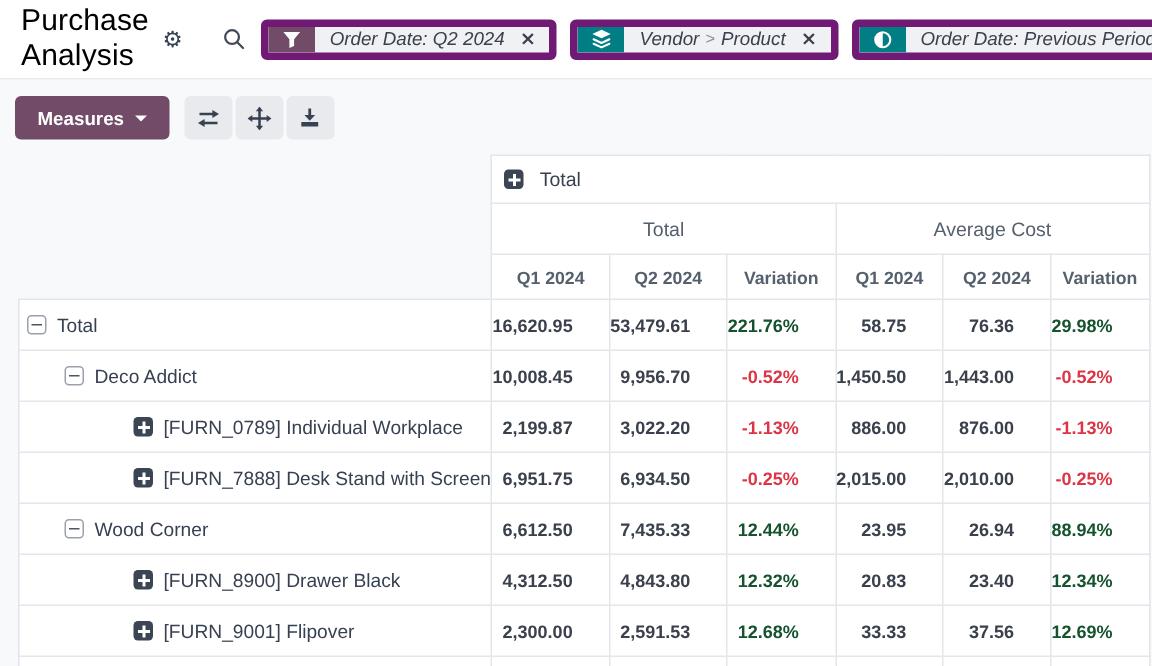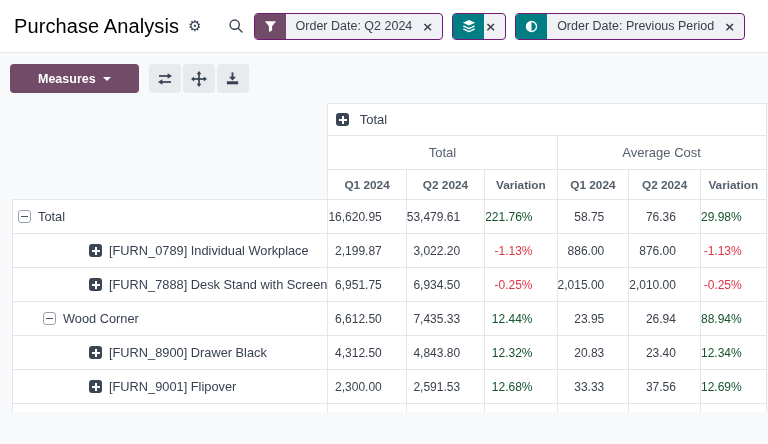--- a/index.html
+++ b/index.html
@@ -16,39 +16,39 @@
   }
   .title-wrap { display:flex; align-items:center; gap:9px; }
   .page-title { font-size:20px; color:#000000; letter-spacing:.1px; }
   .gear { font-family:"DejaVu Sans",sans-serif; font-size:15px; color:#374151; cursor:pointer; line-height:1; }
 
   .searchbar { display:flex; align-items:center; margin-left:26px; gap:9px; flex:1; }
   .search-glass { display:flex; align-items:center; margin-right:1px; }
 
   .facet {
     display:flex; align-items:stretch; height:27px; border-radius:4px;
-    overflow:hidden; border:1px solid #701a75; background:#f0f1f4;
+    overflow:hidden; border:5px solid #701a75; background:#f0f1f4;font-style:italic;
   }
   .facet-icon {
     width:31px; display:flex; align-items:center; justify-content:center; color:#fff;
   }
   .facet-icon.purple { background:#714B67; }
   .facet-icon.teal   { background:#017E84; }
   .facet-label { display:flex; align-items:center; padding:0 9px 0 10px; font-size:12.5px; color:#3a414c; white-space:nowrap; }
   .facet-label .sep { color:#8a909b; padding:0 4px; font-size:11px; }
   .facet-x {
     display:flex; align-items:center; padding:0 9px 0 1px; color:#3a414c;
     font-size:13px; cursor:pointer; font-weight:bold; font-family:"DejaVu Sans",sans-serif;
   }
 
   
   .toolbar { display:flex; align-items:center; gap:8px; padding:11px 0 10px 10px; }
   .btn {
     border:none; border-radius:4px; font-family:inherit; font-size:12.5px;
-    font-weight:bold; height:29px; padding:0 28px; cursor:pointer;
+    font-weight:bold; height:29px; padding:0 15px; cursor:pointer;
     display:inline-flex; align-items:center; gap:7px;
   }
   .btn-primary { background:#714B67; color:#fff; }
   .btn-secondary { background:#e9eaee; color:#374151; }
   .caret { width:0; height:0; border-left:4px solid transparent; border-right:4px solid transparent; border-top:4.5px solid #fff; }
   .icon-group { display:flex; gap:2px; margin-left:2px; }
   .icon-btn {
     width:32px; height:29px; background:#e9eaee; border:none; border-radius:4px;
     display:flex; align-items:center; justify-content:center; cursor:pointer; color:#374151;
   }
@@ -64,21 +64,21 @@
 
   th.root { text-align:left; padding:8px 8px; font-weight:normal; font-size:13px; color:#374151; height:31px; cursor:pointer; }
   th.grp  { text-align:center; font-weight:normal; font-size:13px; color:#55606d; height:34px; cursor:pointer; }
   th.mh   { text-align:center; font-weight:bold; font-size:11.8px; color:#55606d; height:30px; padding:0 2px; cursor:pointer; }
 
   td.rowlbl { font-size:12.8px; color:#374151; height:34px; cursor:pointer; white-space:nowrap; overflow:hidden; }
   td.rowlbl.lvl0 { padding-left:5px; }
   td.rowlbl.lvl1 { padding-left:30px; }
   td.rowlbl.lvl2 { padding-left:76px; }
 
-  td.val { text-align:right; padding-right:24px; font-size:12px; font-weight:normal; color:#3a414c; height:34px; cursor:pointer; white-space:nowrap; }
+  td.val { text-align:right; padding-right:24px; font-size:12px; font-weight:bold; color:#3a414c; height:34px; cursor:pointer; white-space:nowrap; }
   td.val.pos { color:#14532d; }
   td.val.neg { color:#dc3545; }
 
   tr.partial td { height:8px; border-bottom:none; }
 
   
   .tree-icon { display:inline-block; width:13px; height:13px; border-radius:3px; margin-right:7px; vertical-align:-2px; position:relative; cursor:pointer; }
   .tree-icon.expanded { border:1px solid #9aa1ac; background:#fff; }
   .tree-icon.expanded::after {
     content:""; position:absolute; left:2px; right:2px; top:50%; height:1.6px;
@@ -118,20 +118,25 @@
       <span class="facet-x">×</span>
     </div>
 
     <div class="facet">
       <span class="facet-icon teal">
         <svg width="14" height="14" viewBox="0 0 16 16">
             <path d="M8 1 L15 4.2 8 7.4 1 4.2 Z" fill="#fff"></path>
             <path d="M2 8.2 l6 2.8 6-2.8" fill="none" stroke="#fff" stroke-width="1.6" stroke-linecap="round" stroke-linejoin="round"></path>
             <path d="M2 11.6 l6 2.8 6-2.8" fill="none" stroke="#fff" stroke-width="1.6" stroke-linecap="round" stroke-linejoin="round"></path>
           </svg>
+      </span>
+      <span class="facet-label">
+        <span>Vendor</span>
+        <span class="sep">&gt;</span>
+        <span>Product</span>
       </span>
       <span class="facet-x">×</span>
     </div>
 
     <div class="facet">
       <span class="facet-icon teal">
         <svg width="13" height="13" viewBox="0 0 14 14">
             <circle cx="7" cy="7" r="5.4" fill="none" stroke="#fff" stroke-width="1.5"></circle>
             <path d="M7 1.6 A5.4 5.4 0 0 0 7 12.4 Z" fill="#fff"></path>
           </svg>
@@ -216,20 +221,31 @@
           <span class="tree-icon expanded"></span><span>Total</span>
         </td>
         <td class="val">16,620.95</td>
         <td class="val">53,479.61</td>
         <td class="val pos">221.76%</td>
         <td class="val">58.75</td>
         <td class="val">76.36</td>
         <td class="val pos">29.98%</td>
       </tr>
       <tr>
+        <td class="rowlbl lvl1">
+          <span class="tree-icon expanded"></span><span>Deco Addict</span>
+        </td>
+        <td class="val">10,008.45</td>
+        <td class="val">9,956.70</td>
+        <td class="val neg">-0.52%</td>
+        <td class="val">1,450.50</td>
+        <td class="val">1,443.00</td>
+        <td class="val neg">-0.52%</td>
+      </tr>
+      <tr>
         <td class="rowlbl lvl2">
           <span class="tree-icon collapsed"></span><span>[FURN_0789] Individual Workplace</span>
         </td>
         <td class="val">2,199.87</td>
         <td class="val">3,022.20</td>
         <td class="val neg">-1.13%</td>
         <td class="val">886.00</td>
         <td class="val">876.00</td>
         <td class="val neg">-1.13%</td>
       </tr>

